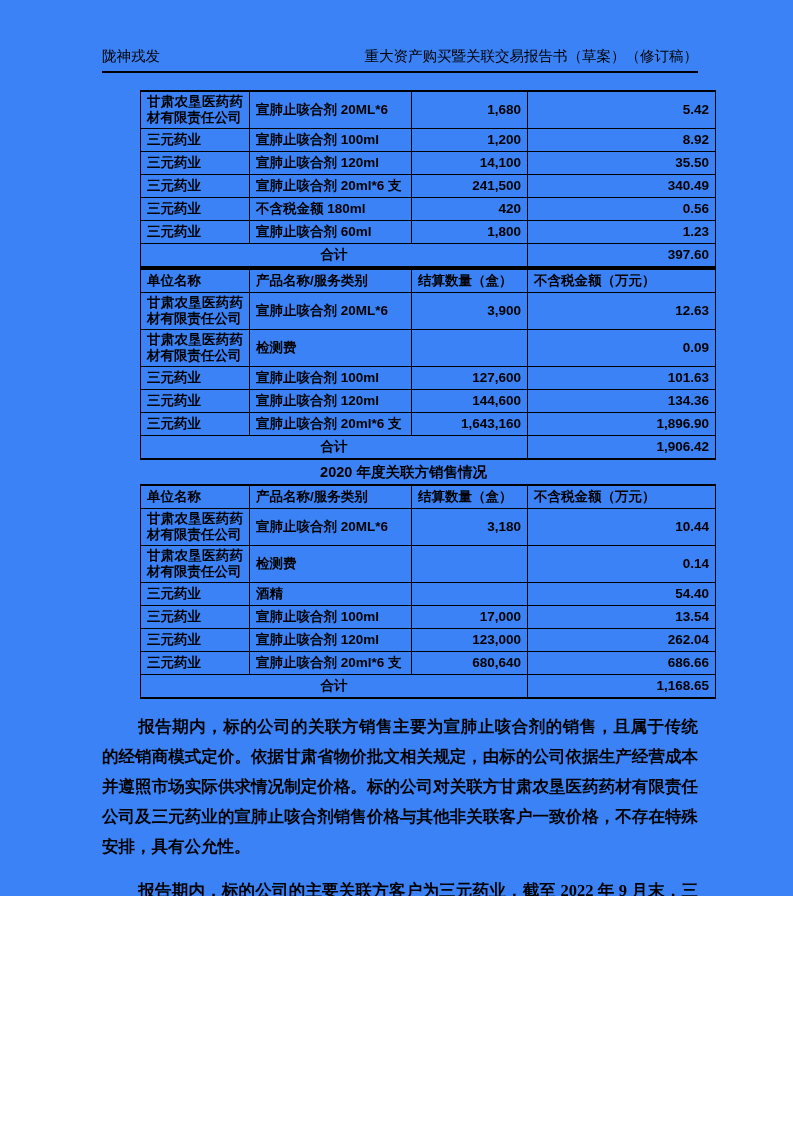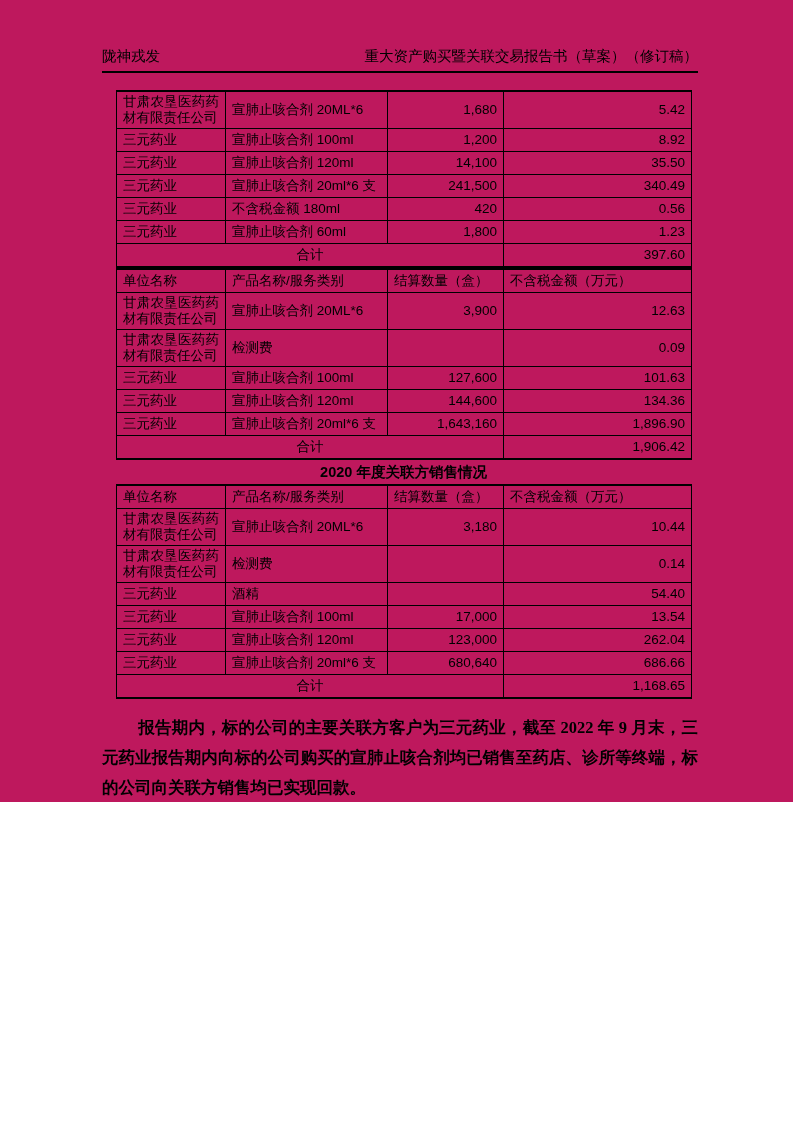--- a/index.html
+++ b/index.html
@@ -1,20 +1,20 @@
 <!DOCTYPE html>
 <html><head>
 <meta charset="utf-8">
 <style>
   html, body { margin: 0; padding: 0; background: #ffffff; }
   .page {
     position: relative;
     width: 793px;
-    height: 802px;
-    background: #be185d;
+    height: 896px;
+    background: #3b82f6;
     color: #000000;
     font-family: "Liberation Serif", serif;
     overflow: hidden;
   }
   .content {
     position: absolute;
     left: 102px;
     top: 0;
     width: 596px;
   }
@@ -29,24 +29,25 @@
     font-size: 14.5px;
     line-height: 18px;
   }
   
   .tables-wrap { margin: 17px 0 0 14px; width: 575px; }
   table.data-table {
     width: 575px;
     border-collapse: collapse;
     table-layout: fixed;
     font-family: "Liberation Sans", sans-serif;
-    font-weight: normal;
+    font-weight: bold;
     font-size: 13.5px;
     border-top: 2.5px solid #000;
     border-bottom: 2.5px solid #000;
+    margin-left: 24px;
   }
   table.data-table td {
     border: 1px solid #000;
     padding: 2px 6px;
     height: 18px;
     line-height: 16px;
     vertical-align: middle;
     overflow: hidden;
   }
   table.data-table thead td { text-align: left; }
@@ -269,20 +270,21 @@
         <tbody>
           <tr>
             <td class="total-label" colspan="3">合计</td>
             <td class="c3">1,168.65</td>
           </tr>
         </tbody>
       </table>
 
     </div>
 
+    <p class="para para-1">报告期内，标的公司的关联方销售主要为宣肺止咳合剂的销售，且属于传统的经销商模式定价。依据甘肃省物价批文相关规定，由标的公司依据生产经营成本并遵照市场实际供求情况制定价格。标的公司对关联方甘肃农垦医药药材有限责任公司及三元药业的宣肺止咳合剂销售价格与其他非关联客户一致价格，不存在特殊安排，具有公允性。</p>
     <p class="para para-2">报告期内，标的公司的主要关联方客户为三元药业，截至 2022 年 9 月末，三元药业报告期内向标的公司购买的宣肺止咳合剂均已销售至药店、诊所等终端，标的公司向关联方销售均已实现回款。</p>
 
     <div class="subheading">（3）关键管理人员薪酬</div>
 
   </div>
 
   <div class="page-number">286</div>
 </div>
 
 </body></html>

